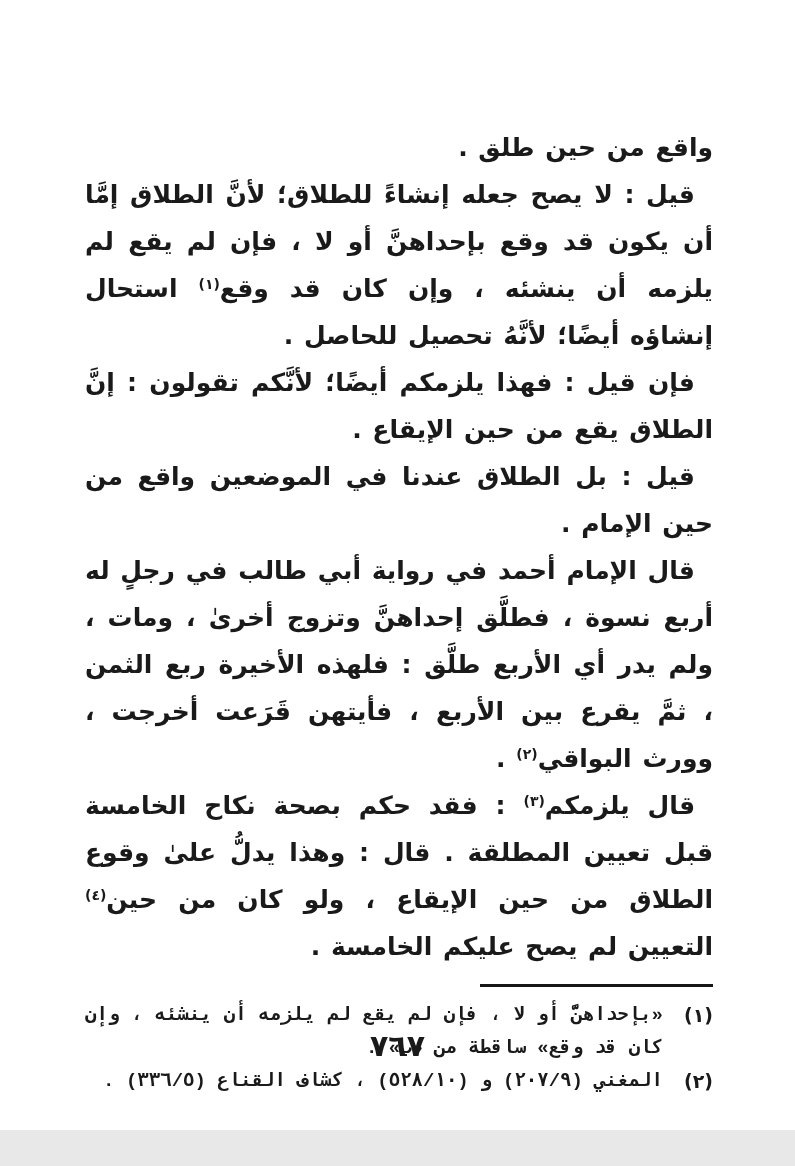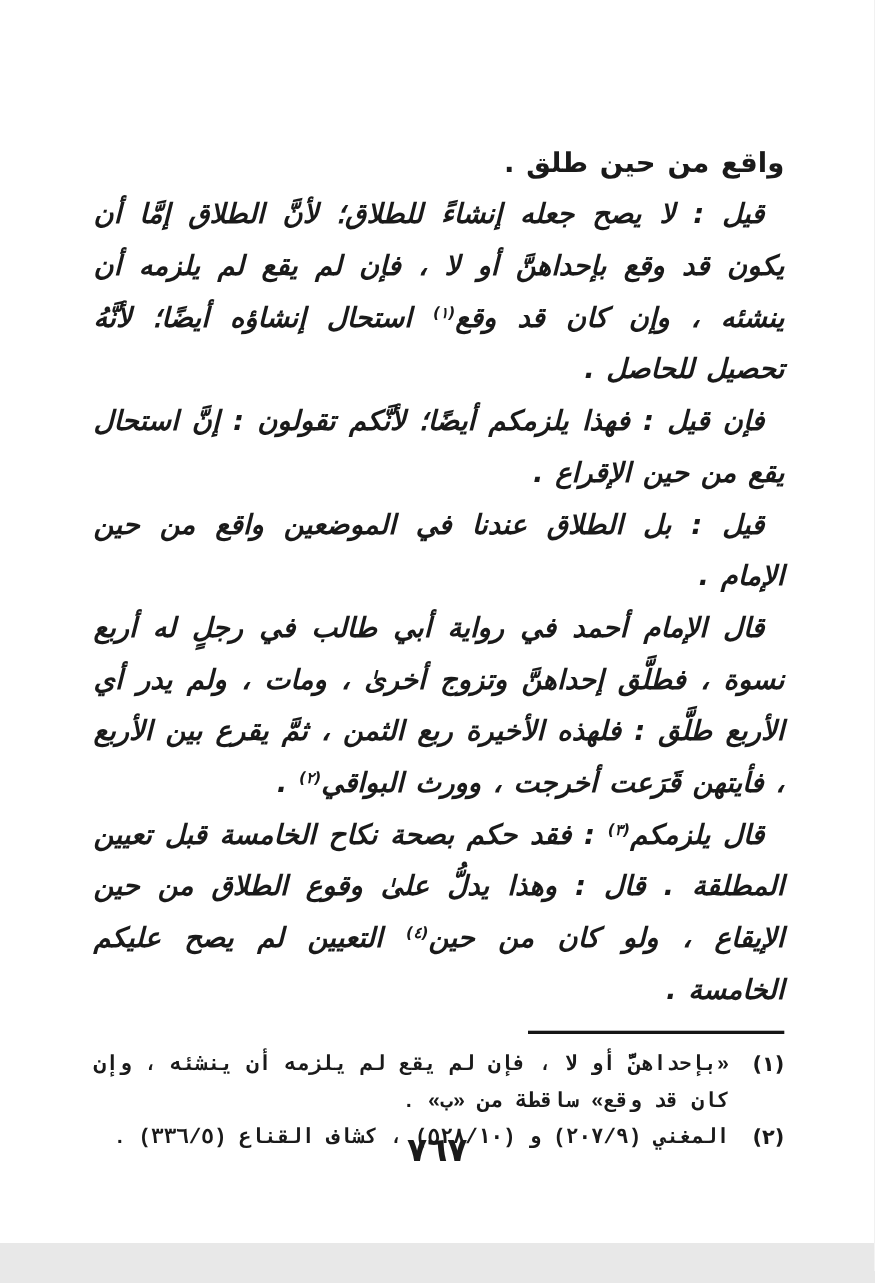--- a/index.html
+++ b/index.html
@@ -23,21 +23,20 @@
   .main-text p.para {
     margin: 0;
     font-size: 25px;
     font-weight: 700;
     line-height: 47px;
     text-align: justify;
     word-spacing: 2px;
   }
   .main-text p.para.indent {
     text-indent: 18px;
-    font-style: italic;
   }
   sup.fn-ref {
     font-size: 14px;
     font-weight: 700;
     line-height: 0;
     vertical-align: 8px;
     letter-spacing: -1px;
   }
   hr.fn-sep {
     border: none;
@@ -73,21 +72,21 @@
     letter-spacing: 2px;
   }
 </style>
 </head>
 <body>
 
 <div class="page">
   <div class="main-text">
       <p class="para"><span>واقع من حين طلق .</span></p>
       <p class="para indent"><span>قيل :  لا يصح جعله إنشاءً للطلاق؛  لأنَّ الطلاق إمَّا أن يكون قد وقع بإحداهنَّ أو لا ،  فإن لم يقع لم يلزمه أن ينشئه ،  وإن كان قد وقع</span><sup class="fn-ref">(١)</sup><span> استحال إنشاؤه أيضًا؛  لأنَّهُ تحصيل للحاصل .</span></p>
-      <p class="para indent"><span>فإن قيل :  فهذا يلزمكم أيضًا؛  لأنَّكم تقولون :  إنَّ استحال يقع من حين الإقراع .</span></p>
+      <p class="para indent"><span>فإن قيل :  فهذا يلزمكم أيضًا؛  لأنَّكم تقولون :  إنَّ الطلاق يقع من حين الإيقاع .</span></p>
       <p class="para indent"><span>قيل :  بل الطلاق عندنا في الموضعين واقع من حين الإمام .</span></p>
       <p class="para indent"><span>قال الإمام أحمد في رواية أبي طالب في رجلٍ له أربع نسوة ،  فطلَّق إحداهنَّ وتزوج أخرىٰ ،  ومات ،  ولم يدر أي الأربع طلَّق :  فلهذه الأخيرة ربع الثمن ،  ثمَّ يقرع بين الأربع ،  فأيتهن قَرَعت أخرجت ، وورث البواقي</span><sup class="fn-ref">(٢)</sup><span> .</span></p>
       <p class="para indent"><span>قال يلزمكم</span><sup class="fn-ref">(٣)</sup><span> :  فقد حكم بصحة نكاح الخامسة قبل تعيين المطلقة .  قال :  وهذا يدلُّ علىٰ وقوع الطلاق من حين الإيقاع ،  ولو كان من حين</span><sup class="fn-ref">(٤)</sup><span> التعيين لم يصح عليكم الخامسة .</span></p>
     </div>
   <hr class="fn-sep">
   <div class="footnotes">
       <div class="footnote">
         <span class="fn-marker">(١)</span>
         <span class="fn-text">«بإحداهنًّ أو لا ،  فإن لم يقع لم يلزمه أن ينشئه ،  وإن كان قد وقع» ساقطة من «ب» .</span>
       </div>

